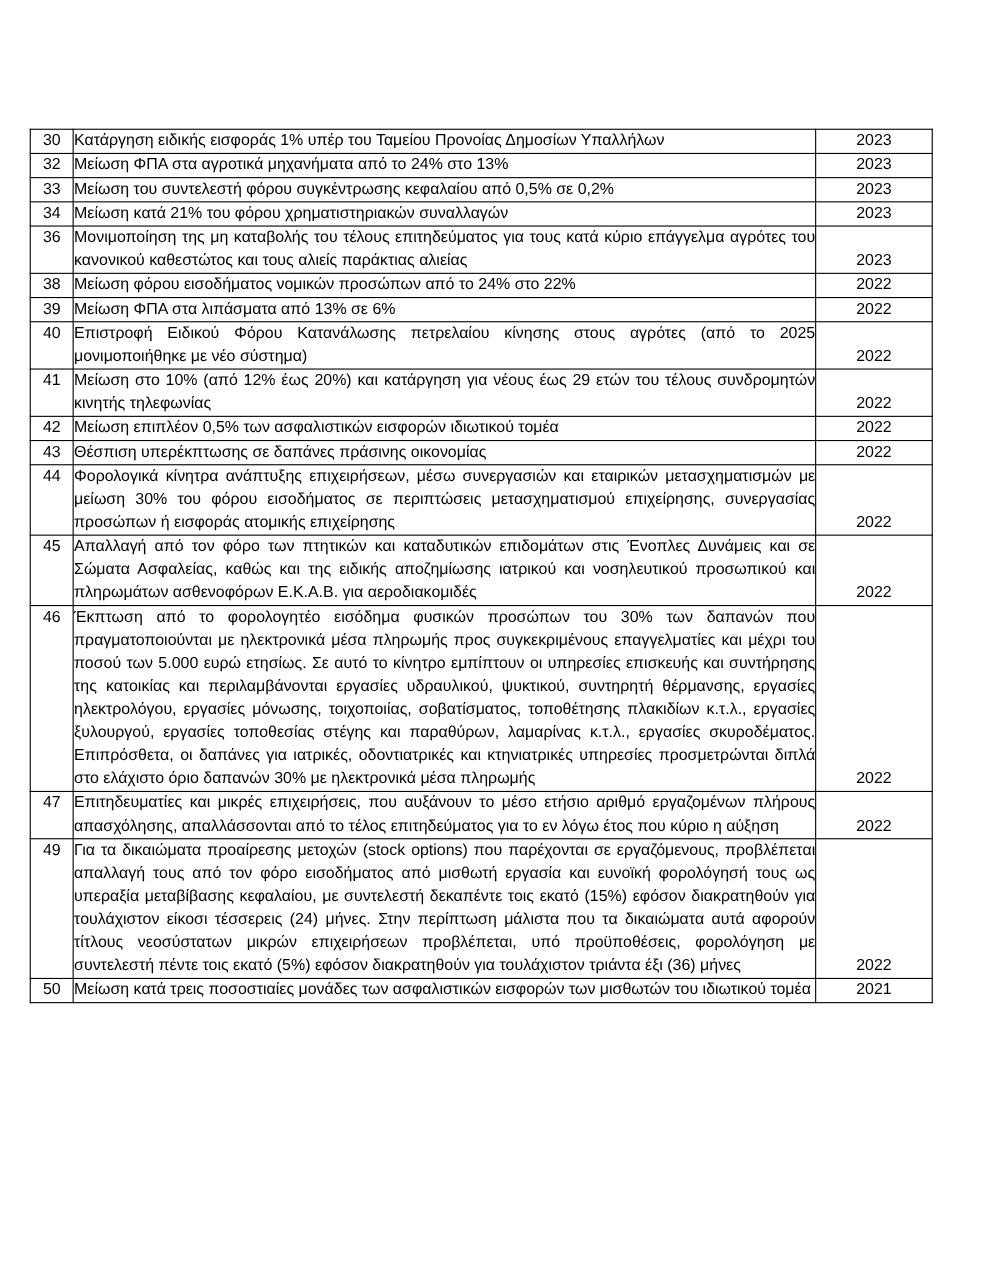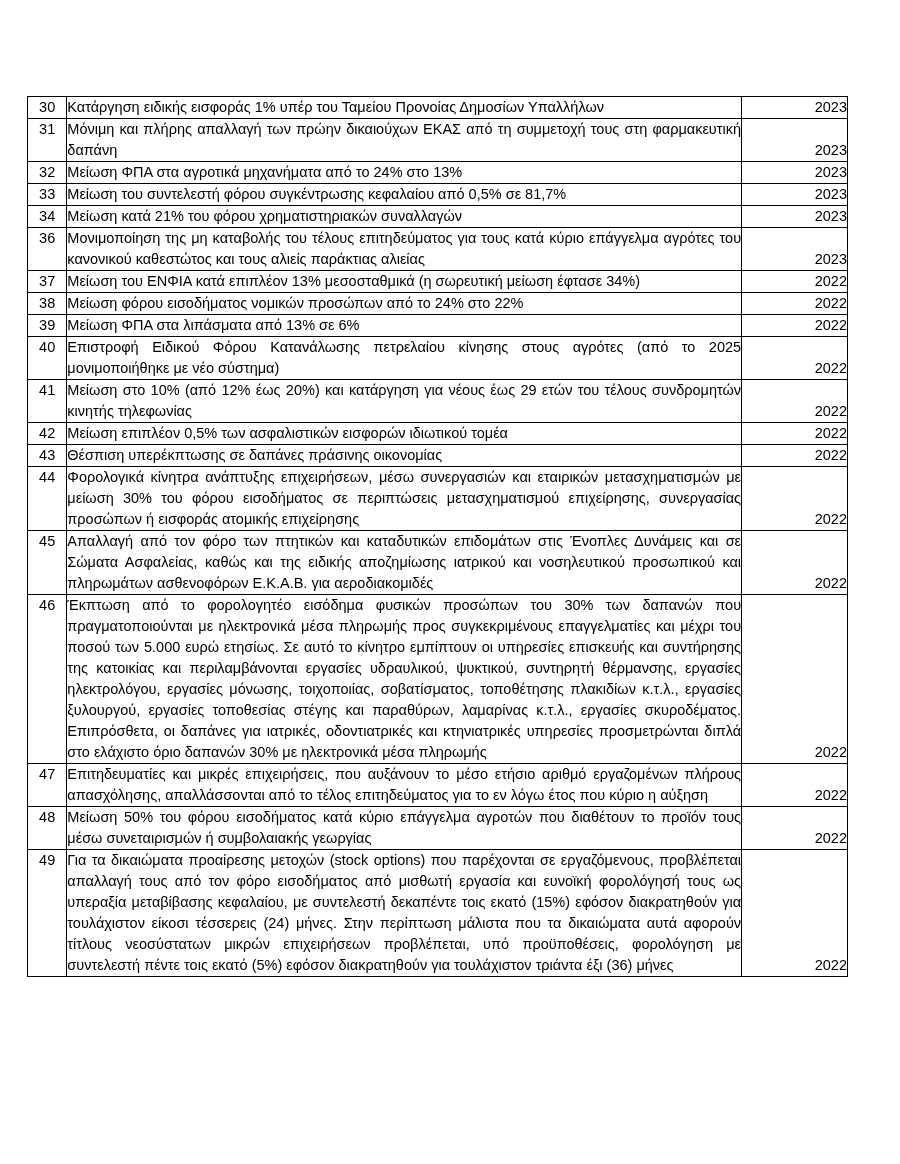--- a/index.html
+++ b/index.html
@@ -9,21 +9,21 @@
   }
   body {
     width: 900px;
     height: 1164px;
     position: relative;
     font-family: "Liberation Sans", sans-serif;
     color: #000000;
   }
   .page {
     position: absolute;
-    top: 96px;
+    top: 117px;
     left: 27px;
     width: 821px;
   }
   table.measures {
     border-collapse: collapse;
     width: 821px;
     table-layout: fixed;
   }
   table.measures td {
     border: 1px solid #000000;
@@ -41,73 +41,63 @@
   td.desc {
     width: 668px;
     text-align: justify;
     text-justify: inter-word;
     vertical-align: top;
     padding: 0 6px 1px 7px;
     margin-left: 19px;
   }
   td.year {
     width: 104px;
-    text-align: right;
+    text-align: center;
     vertical-align: bottom;
     padding: 0 9px 1px 2px;
   }
 </style>
 </head>
 <body>
 
 <div class="page">
   <table class="measures">
     <tbody id="measures-body">
   <tr>
     <td class="num">30</td>
     <td class="desc">Κατάργηση ειδικής εισφοράς 1% υπέρ του Ταμείου Προνοίας Δημοσίων Υπαλλήλων</td>
     <td class="year">2023</td>
   </tr>
 
-  <tr>
-    <td class="num">31</td>
-    <td class="desc">Μόνιμη και πλήρης απαλλαγή των πρώην δικαιούχων ΕΚΑΣ από τη συμμετοχή τους στη φαρμακευτική δαπάνη</td>
-    <td class="year">2023</td>
-  </tr>
 
   <tr>
     <td class="num">32</td>
     <td class="desc">Μείωση ΦΠΑ στα αγροτικά μηχανήματα από το 24% στο 13%</td>
     <td class="year">2023</td>
   </tr>
 
   <tr>
     <td class="num">33</td>
-    <td class="desc">Μείωση του συντελεστή φόρου συγκέντρωσης κεφαλαίου από 0,5% σε 81,7%</td>
+    <td class="desc">Μείωση του συντελεστή φόρου συγκέντρωσης κεφαλαίου από 0,5% σε 0,2%</td>
     <td class="year">2023</td>
   </tr>
 
   <tr>
     <td class="num">34</td>
     <td class="desc">Μείωση κατά 21% του φόρου χρηματιστηριακών συναλλαγών</td>
     <td class="year">2023</td>
   </tr>
 
 
   <tr>
     <td class="num">36</td>
     <td class="desc">Μονιμοποίηση της μη καταβολής του τέλους επιτηδεύματος για τους κατά κύριο επάγγελμα αγρότες του κανονικού καθεστώτος και τους αλιείς παράκτιας αλιείας</td>
     <td class="year">2023</td>
   </tr>
 
-  <tr>
-    <td class="num">37</td>
-    <td class="desc">Μείωση του ΕΝΦΙΑ κατά επιπλέον 13% μεσοσταθμικά (η σωρευτική μείωση έφτασε 34%)</td>
-    <td class="year">2022</td>
-  </tr>
 
   <tr>
     <td class="num">38</td>
     <td class="desc">Μείωση φόρου εισοδήματος νομικών προσώπων από το 24% στο 22%</td>
     <td class="year">2022</td>
   </tr>
 
   <tr>
     <td class="num">39</td>
     <td class="desc">Μείωση ΦΠΑ στα λιπάσματα από 13% σε 6%</td>
@@ -155,27 +145,27 @@
     <td class="desc">Έκπτωση από το φορολογητέο εισόδημα φυσικών προσώπων του 30% των δαπανών που πραγματοποιούνται με ηλεκτρονικά μέσα πληρωμής προς συγκεκριμένους επαγγελματίες και μέχρι του ποσού των 5.000 ευρώ ετησίως. Σε αυτό το κίνητρο εμπίπτουν οι υπηρεσίες επισκευής και συντήρησης της κατοικίας και περιλαμβάνονται εργασίες υδραυλικού, ψυκτικού, συντηρητή θέρμανσης, εργασίες ηλεκτρολόγου, εργασίες μόνωσης, τοιχοποιίας, σοβατίσματος, τοποθέτησης πλακιδίων κ.τ.λ., εργασίες ξυλουργού, εργασίες τοποθεσίας στέγης και παραθύρων, λαμαρίνας κ.τ.λ., εργασίες σκυροδέματος. Επιπρόσθετα, οι δαπάνες για ιατρικές, οδοντιατρικές και κτηνιατρικές υπηρεσίες προσμετρώνται διπλά στο ελάχιστο όριο δαπανών 30% με ηλεκτρονικά μέσα πληρωμής</td>
     <td class="year">2022</td>
   </tr>
 
   <tr>
     <td class="num">47</td>
     <td class="desc">Επιτηδευματίες και μικρές επιχειρήσεις, που αυξάνουν το μέσο ετήσιο αριθμό εργαζομένων πλήρους απασχόλησης, απαλλάσσονται από το τέλος επιτηδεύματος για το εν λόγω έτος που κύριο η αύξηση</td>
     <td class="year">2022</td>
   </tr>
 
-  <tr>
-    <td class="num">48</td>
-    <td class="desc">Μείωση 50% του φόρου εισοδήματος κατά κύριο επάγγελμα αγροτών που διαθέτουν το προϊόν τους μέσω συνεταιρισμών ή συμβολαιακής γεωργίας</td>
-    <td class="year">2022</td>
-  </tr>
 
   <tr>
     <td class="num">49</td>
     <td class="desc">Για τα δικαιώματα προαίρεσης μετοχών (stock options) που παρέχονται σε εργαζόμενους, προβλέπεται απαλλαγή τους από τον φόρο εισοδήματος από μισθωτή εργασία και ευνοϊκή φορολόγησή τους ως υπεραξία μεταβίβασης κεφαλαίου, με συντελεστή δεκαπέντε τοις εκατό (15%) εφόσον διακρατηθούν για τουλάχιστον είκοσι τέσσερεις (24) μήνες. Στην περίπτωση μάλιστα που τα δικαιώματα αυτά αφορούν τίτλους νεοσύστατων μικρών επιχειρήσεων προβλέπεται, υπό προϋποθέσεις, φορολόγηση με συντελεστή πέντε τοις εκατό (5%) εφόσον διακρατηθούν για τουλάχιστον τριάντα έξι (36) μήνες</td>
     <td class="year">2022</td>
   </tr>
 
+  <tr>
+    <td class="num">50</td>
+    <td class="desc">Μείωση κατά τρεις ποσοστιαίες μονάδες των ασφαλιστικών εισφορών των μισθωτών του ιδιωτικού τομέα</td>
+    <td class="year">2021</td>
+  </tr>
 </tbody>
   </table>
 </div>
 
 </body></html>

